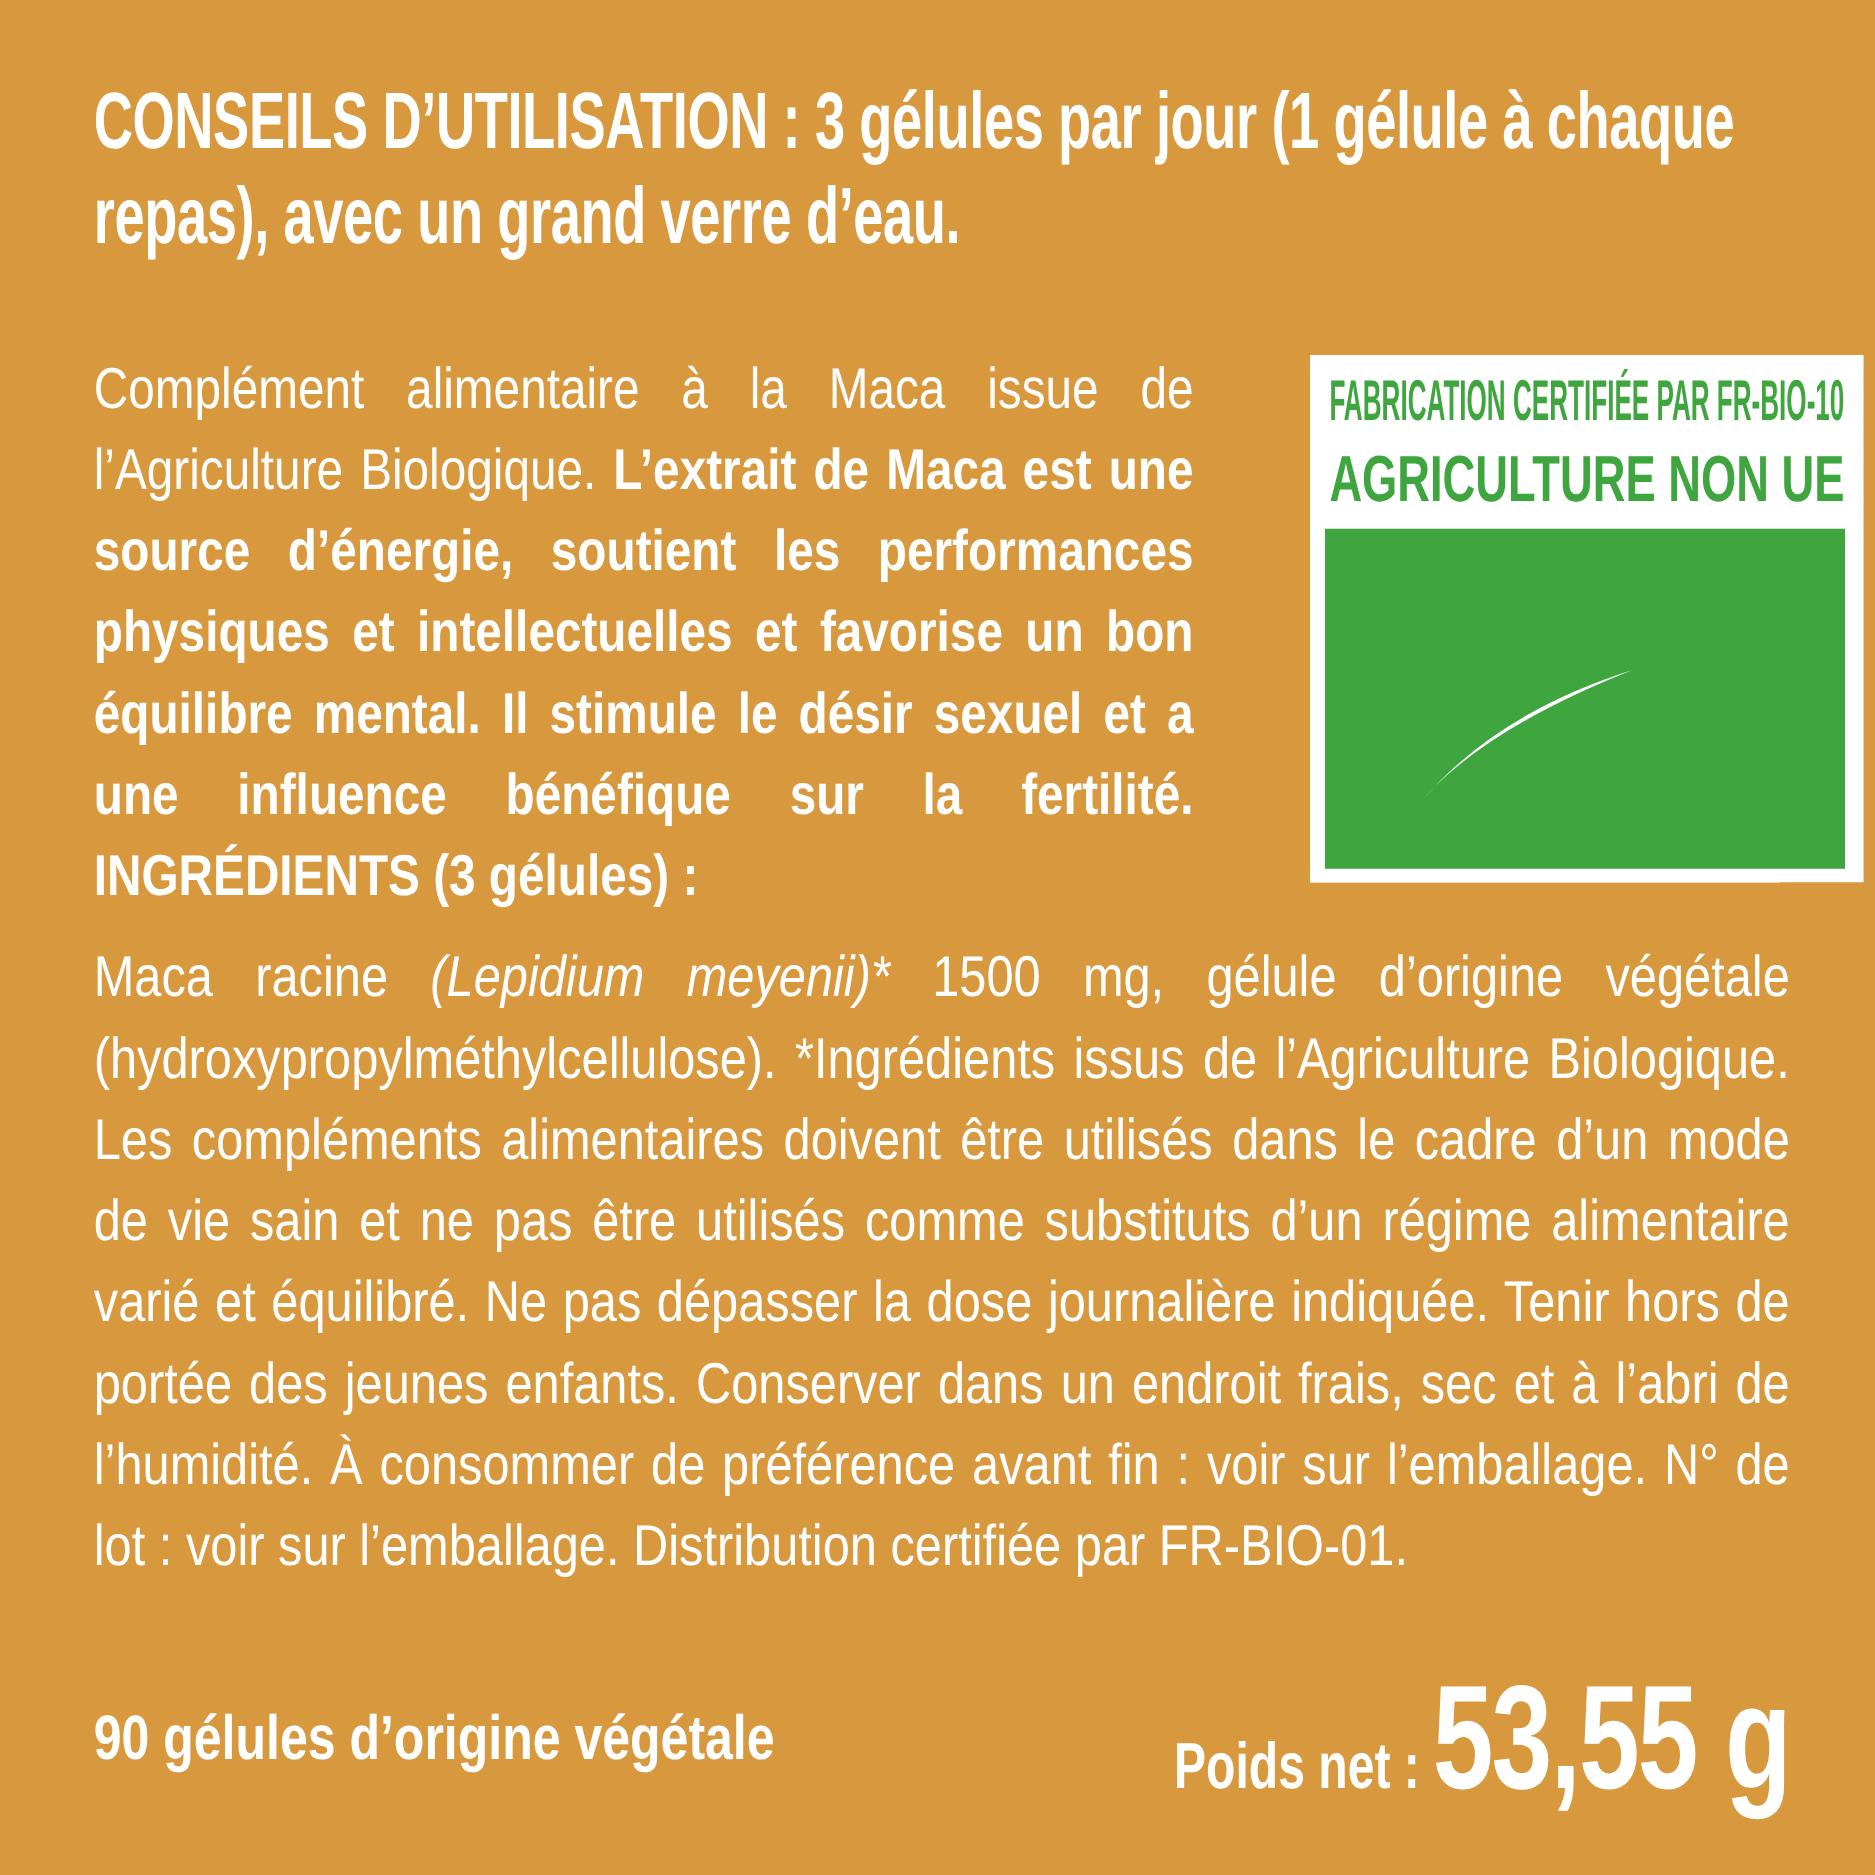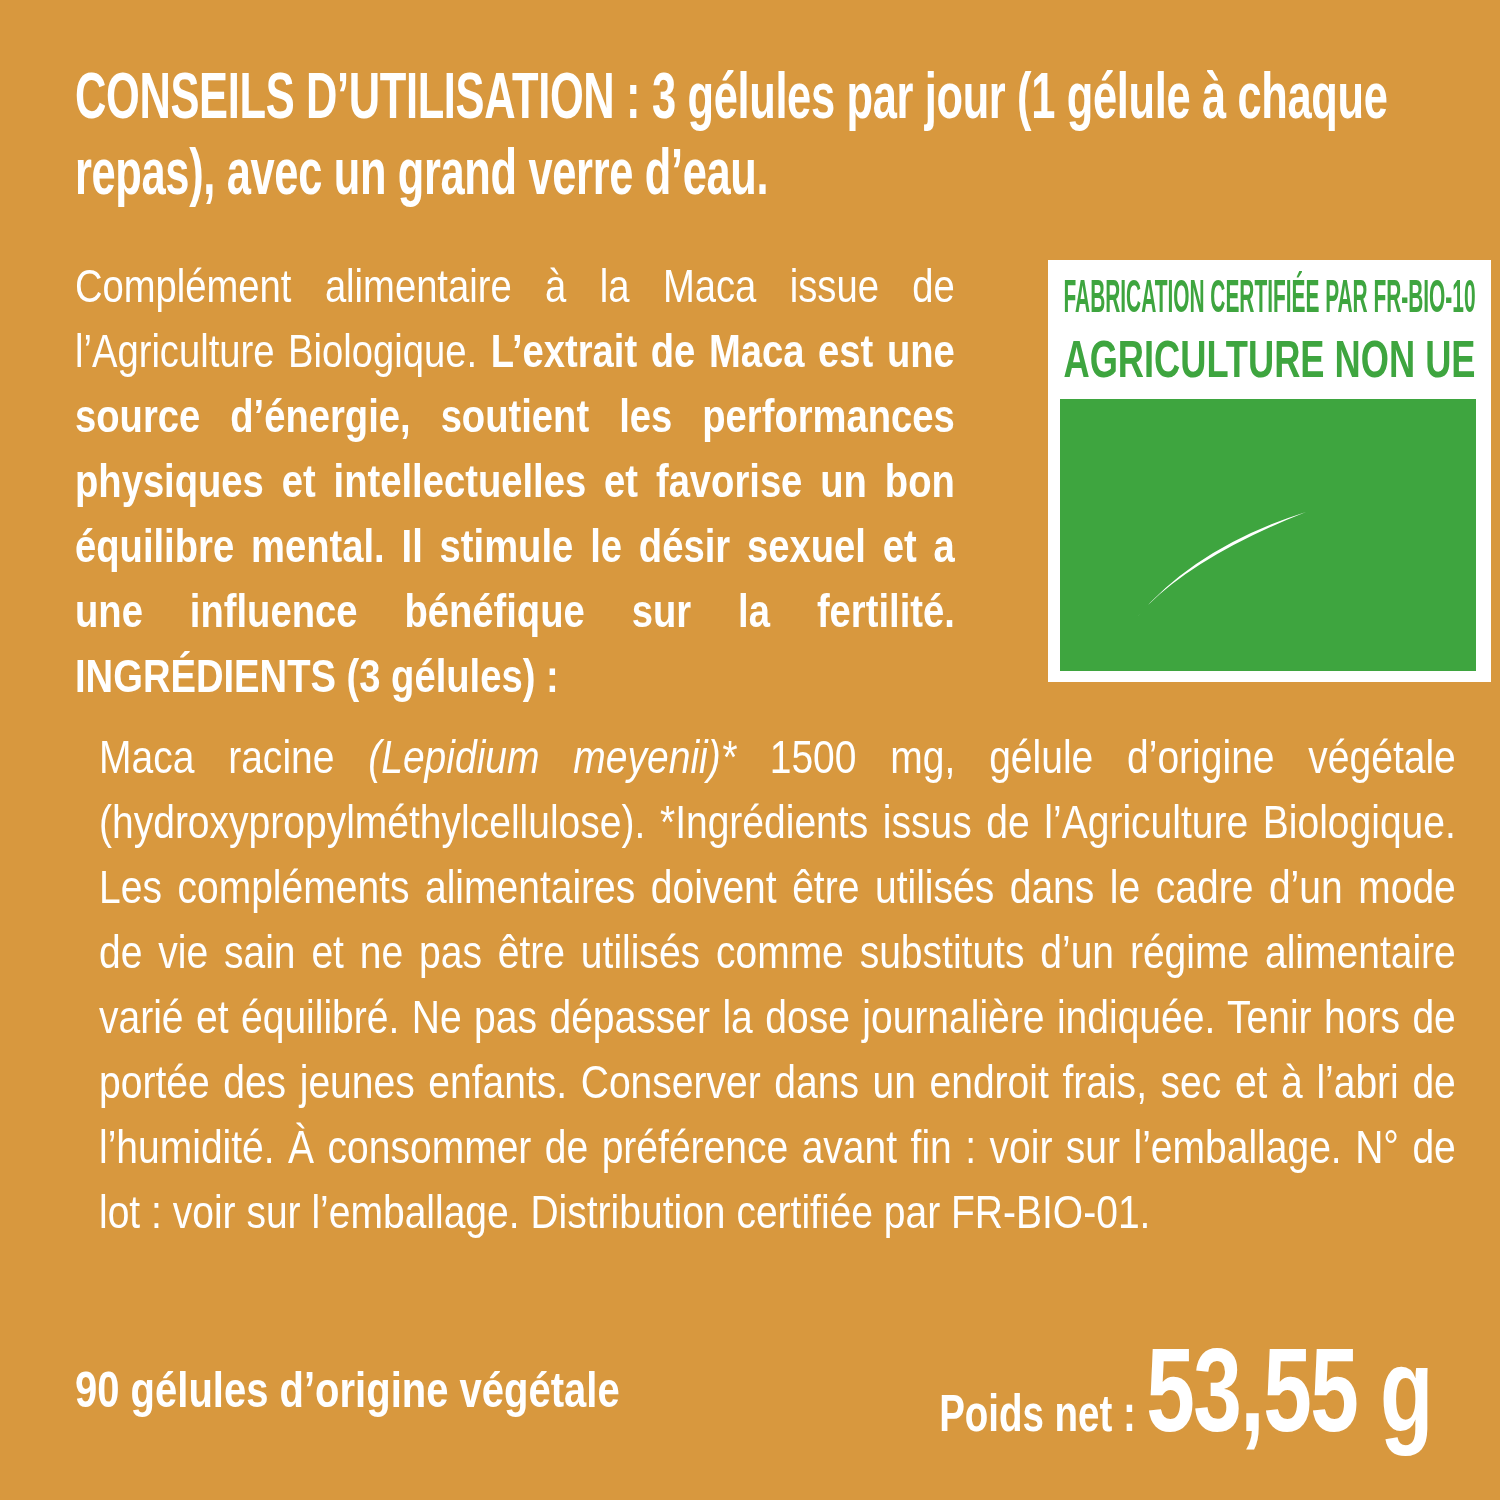--- a/index.html
+++ b/index.html
@@ -29,21 +29,21 @@
     width:2000px;
     transform:scaleX(0.6785);
     font-weight:bold;
     font-size:64px;
     line-height:76px;
     letter-spacing:-0.5px;
   }
 
   .content-row{
     display:flex;
-    margin-top:44px;
+    margin-top:68px;
     gap:26px;
   }
   .desc-col{flex:1 1 auto;width:888px;overflow:visible;}
   .desc-inner{
     width:1060px;
     transform:scaleX(0.83);
     font-size:46px;
     line-height:65px;
     text-align:justify;
   }
@@ -58,21 +58,21 @@
   .bio-box svg{display:block;}
   .green-fill{fill:var(--logo_green);}
   .white-fill{fill:var(--logo_white);}
   .bio-text{
     font-family:"Liberation Sans", sans-serif;
     fill:var(--logo_green);
   }
   .bio-text-top{font-size:46px;font-weight:bold;}
   .bio-text-bottom{font-size:52px;font-weight:bold;}
 
-  .ingredients-outer{margin-top:16px;width:1357px;margin-left:24px;}
+  .ingredients-outer{margin-top:16px;width:1357px;}
   .ingredients-inner{
     width:1600px;
     transform:scaleX(0.848);
     font-size:46px;
     line-height:65px;
     text-align:justify;
   }
   .ingredients-inner .italic{font-style:italic;}
 
   .footer{

